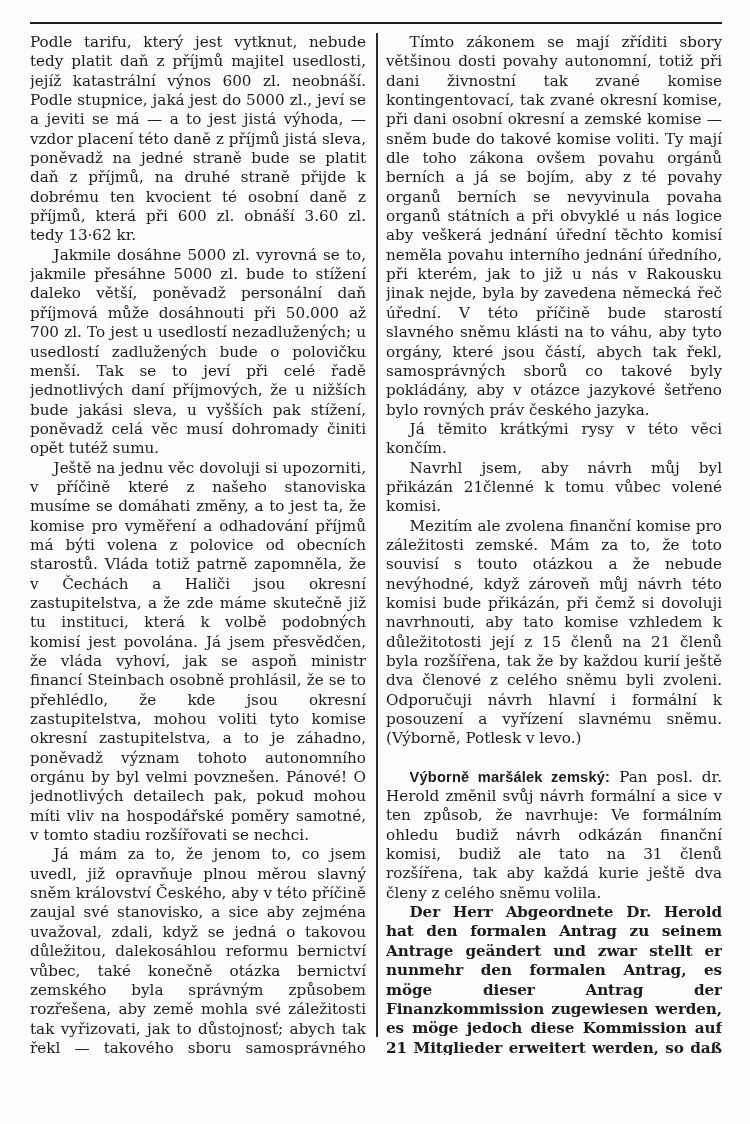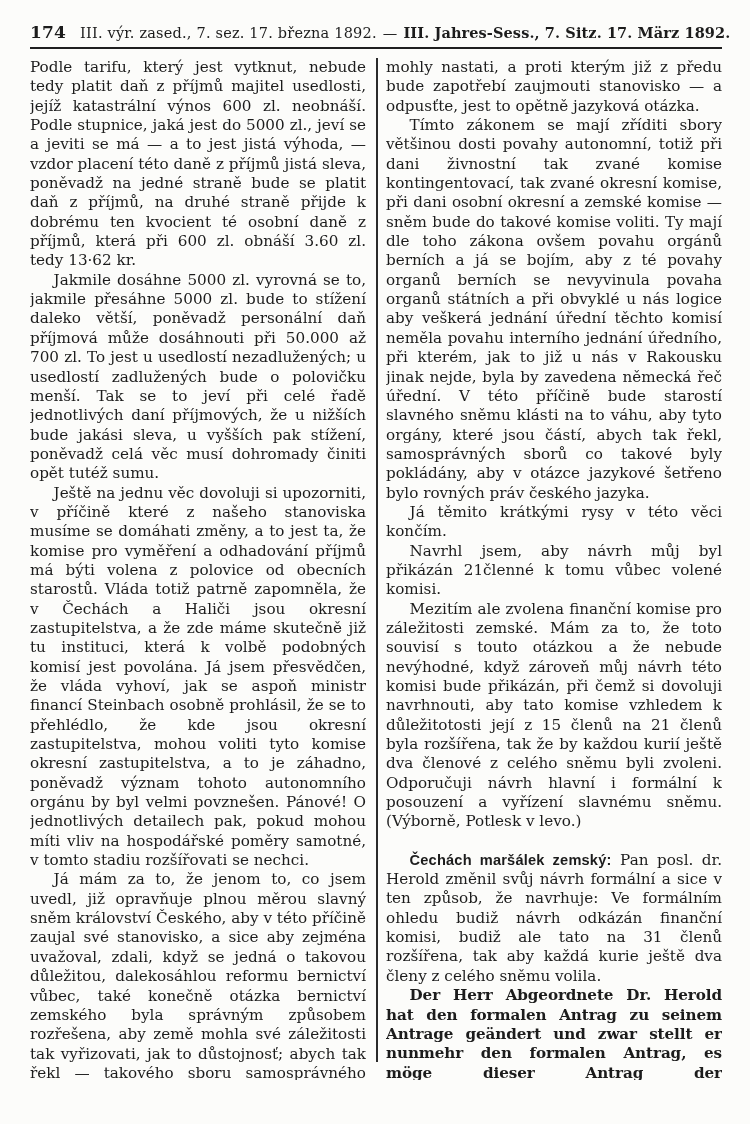--- a/index.html
+++ b/index.html
@@ -74,45 +74,38 @@
   .fraktur {
     font-weight: bold;
     letter-spacing: -0.1px;
   }
 </style>
 </head>
 <body>
 
 <div class="page">
 
-  <header class="page-header">
-    <span class="page-number">174</span>
-    <span class="hdr-cz">III. výr. zased., 7. sez. 17. března 1892.</span>
-    <span class="hdr-dash">—</span>
-    <span class="hdr-de">III. Jahres-Sess., 7. Sitz. 17. März 1892.</span>
-  </header>
 
   <div class="header-rule"></div>
 
   <div class="columns">
 
     <div class="col">
       <p class="noindent">Podle tarifu, který jest vytknut, nebude tedy platit daň z příjmů majitel usedlosti, jejíž katastrální výnos 600 zl. neobnáší. Podle stupnice, jaká jest do 5000 zl., jeví se a jeviti se má — a to jest jistá výhoda, — vzdor placení této daně z příjmů jistá sleva, poněvadž na jedné straně bude se platit daň z příjmů, na druhé straně přijde k dobrému ten kvocient té osobní daně z příjmů, která při 600 zl. obnáší 3.60 zl. tedy 13·62 kr.</p>
       <p>Jakmile dosáhne 5000 zl. vyrovná se to, jakmile přesáhne 5000 zl. bude to stížení daleko větší, poněvadž personální daň příjmová může dosáhnouti při 50.000 až 700 zl. To jest u usedlostí nezadlužených; u usedlostí zadlužených bude o polovičku menší. Tak se to jeví při celé řadě jednotlivých daní příjmových, že u nižších bude jakási sleva, u vyšších pak stížení, poněvadž celá věc musí dohromady činiti opět tutéž sumu.</p>
       <p>Ještě na jednu věc dovoluji si upozorniti, v příčině které z našeho stanoviska musíme se domáhati změny, a to jest ta, že komise pro vyměření a odhadování příjmů má býti volena z polovice od obecních starostů. Vláda totiž patrně zapomněla, že v Čechách a Haliči jsou okresní zastupitelstva, a že zde máme skutečně již tu instituci, která k volbě podobných komisí jest povolána. Já jsem přesvědčen, že vláda vyhoví, jak se aspoň ministr financí Steinbach osobně prohlásil, že se to přehlédlo, že kde jsou okresní zastupitelstva, mohou voliti tyto komise okresní zastupitelstva, a to je záhadno, poněvadž význam tohoto autonomního orgánu by byl velmi povznešen. Pánové! O jednotlivých detailech pak, pokud mohou míti vliv na hospodářské poměry samotné, v tomto stadiu rozšířovati se nechci.</p>
       <p><span>Já mám za to, že jenom to, co jsem uvedl, již opravňuje plnou měrou slavný sněm království Českého, aby v této příčině zaujal své stanovisko, a sice aby zejména uvažoval, zdali, když se jedná o takovou důležitou, dalekosáhlou reformu bernictví vůbec, také konečně otázka bernictví zemského byla správným způsobem rozřešena, aby země mohla své záležitosti tak vyřizovati, jak to důstojnosť; abych tak řekl — takového sboru samosprávného vyžaduje. Jedné obavy se nemohu zbaviti při poměrech, které jsou u nás</span> </p>
     </div>
 
     <div class="col-divider"></div>
 
     <div class="col">
-      <p class="noindent">mohly nastati, a proti kterým již z předu bude zapotřebí zaujmouti stanovisko — a odpusťte, jest to opětně jazyková otázka.</p>
       <p>Tímto zákonem se mají zříditi sbory většinou dosti povahy autonomní, totiž při dani živnostní tak zvané komise kontingentovací, tak zvané okresní komise, při dani osobní okresní a zemské komise — sněm bude do takové komise voliti. Ty mají dle toho zákona ovšem povahu orgánů berních a já se bojím, aby z té povahy organů berních se nevyvinula povaha organů státních a při obvyklé u nás logice aby veškerá jednání úřední těchto komisí neměla povahu interního jednání úředního, při kterém, jak to již u nás v Rakousku jinak nejde, byla by zavedena německá řeč úřední. V této příčině bude starostí slavného sněmu klásti na to váhu, aby tyto orgány, které jsou částí, abych tak řekl, samosprávných sborů co takové byly pokládány, aby v otázce jazykové šetřeno bylo rovných práv českého jazyka.</p>
       <p>Já těmito krátkými rysy v této věci končím.</p>
       <p>Navrhl jsem, aby návrh můj byl přikázán 21členné k tomu vůbec volené komisi.</p>
       <p>Mezitím ale zvolena finanční komise pro záležitosti zemské. Mám za to, že toto souvisí s touto otázkou a že nebude nevýhodné, když zároveň můj návrh této komisi bude přikázán, při čemž si dovoluji navrhnouti, aby tato komise vzhledem k důležitotosti její z 15 členů na 21 členů byla rozšířena, tak že by každou kurií ještě dva členové z celého sněmu byli zvoleni. Odporučuji návrh hlavní i formální k posouzení a vyřízení slavnému sněmu. (Výborně, Potlesk v levo.)</p>
-      <p class="speaker-par"><span class="speaker-label">Čechách maršálek zemský:</span> <span>Pan posl. dr. Herold změnil svůj návrh formální a sice v ten způsob, že navrhuje: Ve formálním ohledu budiž návrh odkázán finanční komisi, budiž ale tato na 31 členů rozšířena, tak aby každá kurie ještě dva členy z celého sněmu volila.</span></p>
+      <p class="speaker-par"><span class="speaker-label">Výborně maršálek zemský:</span> <span>Pan posl. dr. Herold změnil svůj návrh formální a sice v ten způsob, že navrhuje: Ve formálním ohledu budiž návrh odkázán finanční komisi, budiž ale tato na 31 členů rozšířena, tak aby každá kurie ještě dva členy z celého sněmu volila.</span></p>
       <p class="fraktur">Der Herr Abgeordnete Dr. Herold hat den formalen Antrag zu seinem Antrage geändert und zwar stellt er nunmehr den formalen Antrag, es möge dieser Antrag der Finanzkommission zugewiesen werden, es möge jedoch diese Kommission auf 21 Mitglieder erweitert werden, so daß jede Kurie noch zwei Mitglieder aus dem ganzen Landtage zu wählen hätte.</p>
     </div>
 
   </div>
 
 </div>
 
 </body></html>

